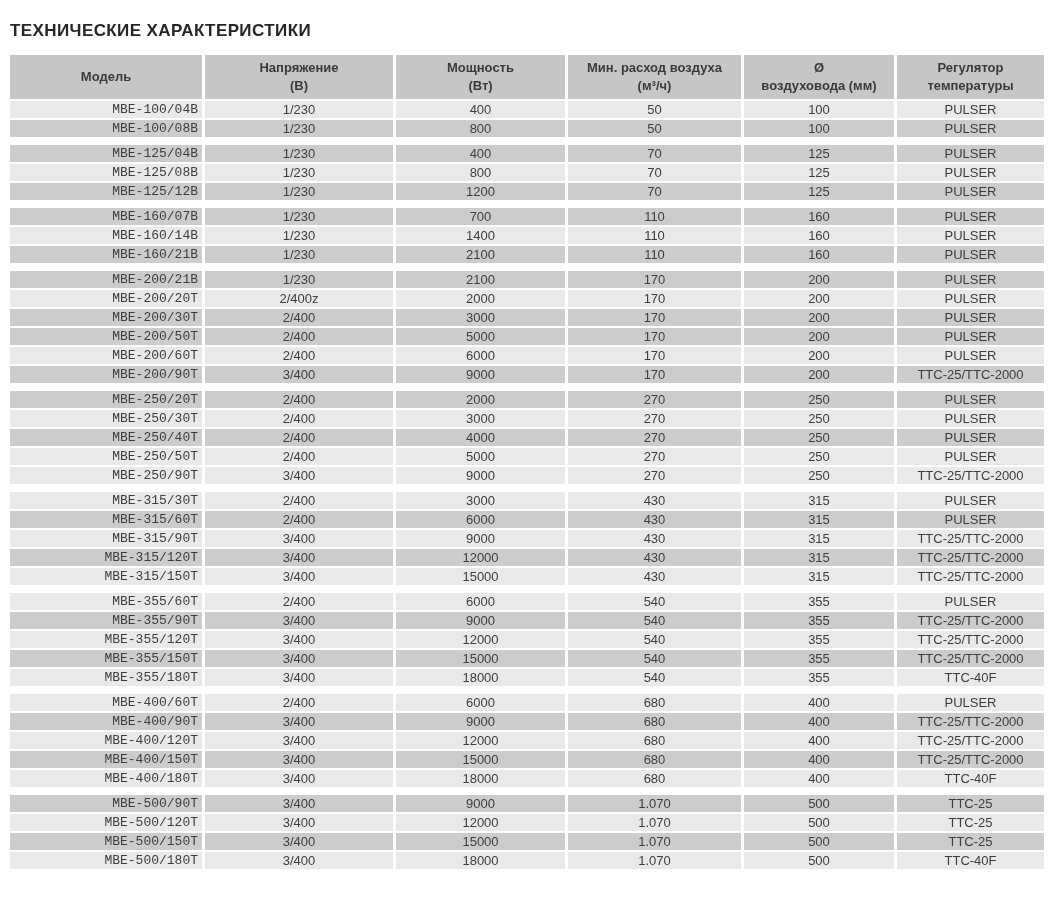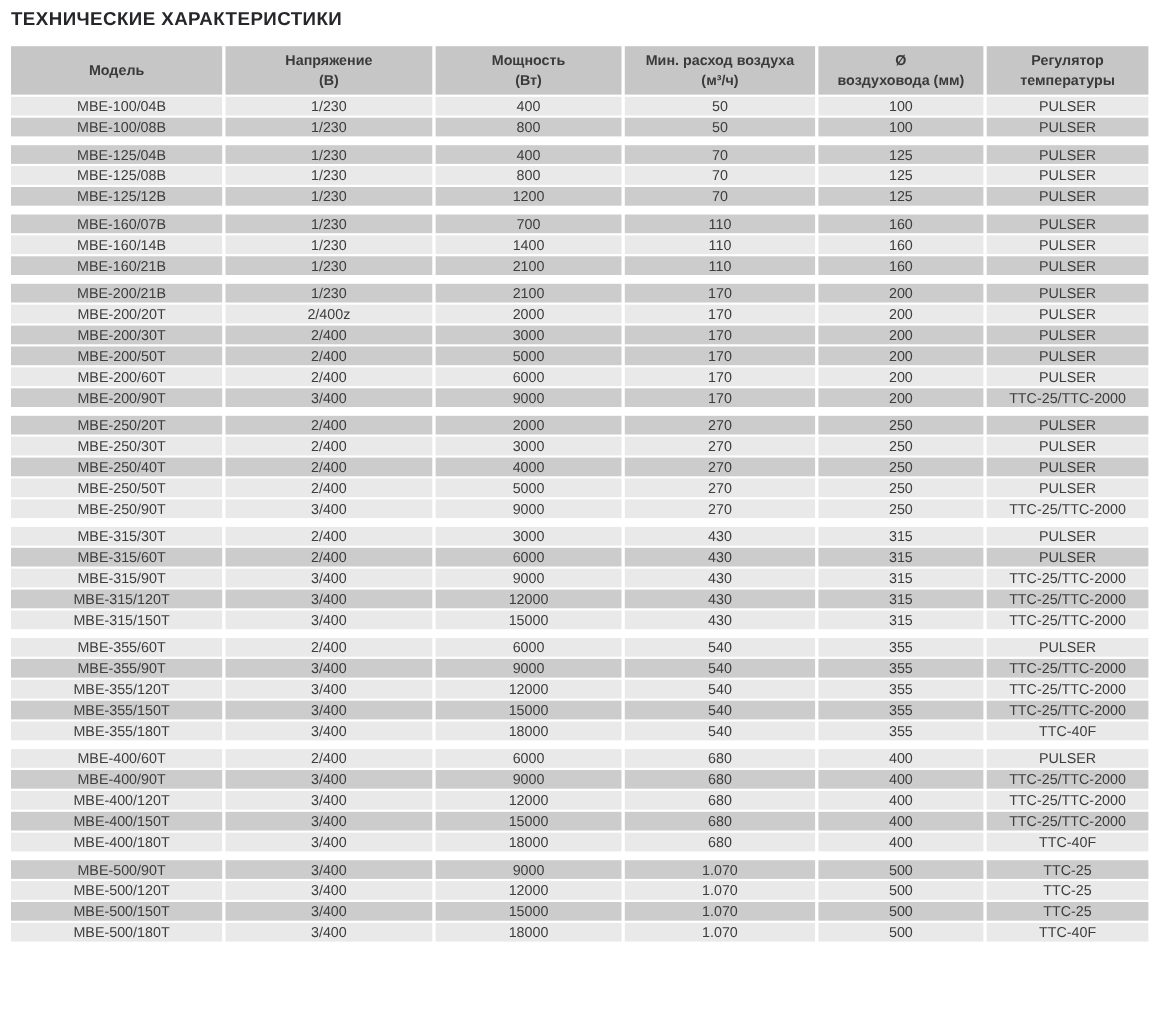--- a/index.html
+++ b/index.html
@@ -5,21 +5,21 @@
   html, body {
     margin: 0;
     padding: 0;
     width: 1061px;
     height: 923px;
     background: #ffffff;
     overflow: hidden;
     font-family: "Liberation Sans", sans-serif;
   }
   .page {
-    padding: 8px 0 0 7px;
+    padding: 21px 0 0 7px;
     box-sizing: border-box;
     width: 843px;
   }
   h1.title {
     margin: 0 0 12px 3px;
     font-size: 17px;
     line-height: 20px;
     font-weight: bold;
     letter-spacing: 0.4px;
     color: var(--title-text, #26262a);
@@ -53,22 +53,23 @@
     padding: 0 4px;
     font-size: 13px;
     color: var(--cell-text, #3d3d3d);
     text-align: center;
     vertical-align: middle;
     line-height: 17px;
     white-space: nowrap;
     overflow: hidden;
   }
   td.model {
-    text-align: center;
+    text-align: right;
     padding-left: 13px;
+    font-family: Liberation Mono, monospace;
   }
   tr.light td { background: var(--row-light, #e9e9e9); }
   tr.dark td  { background: var(--row-dark, #cccccc); }
   tr.spacer td {
     background: transparent;
     height: 4px;
     padding: 0;
     line-height: 0;
     font-size: 0;
   }

